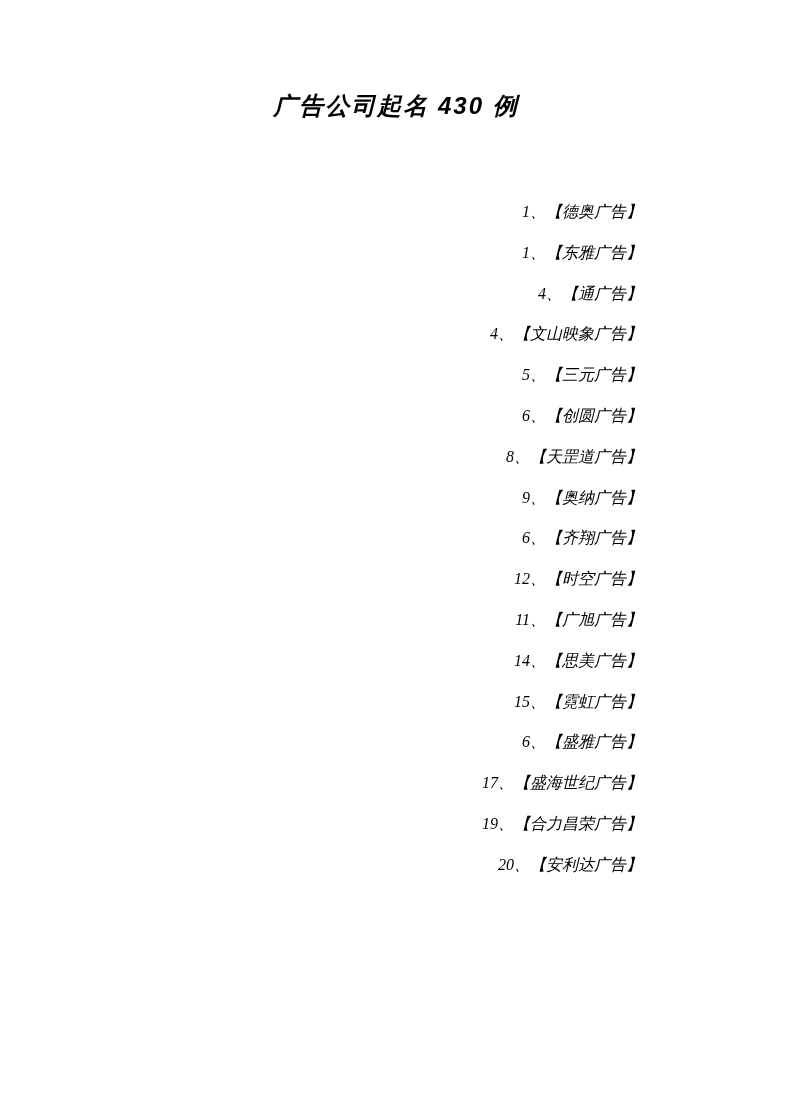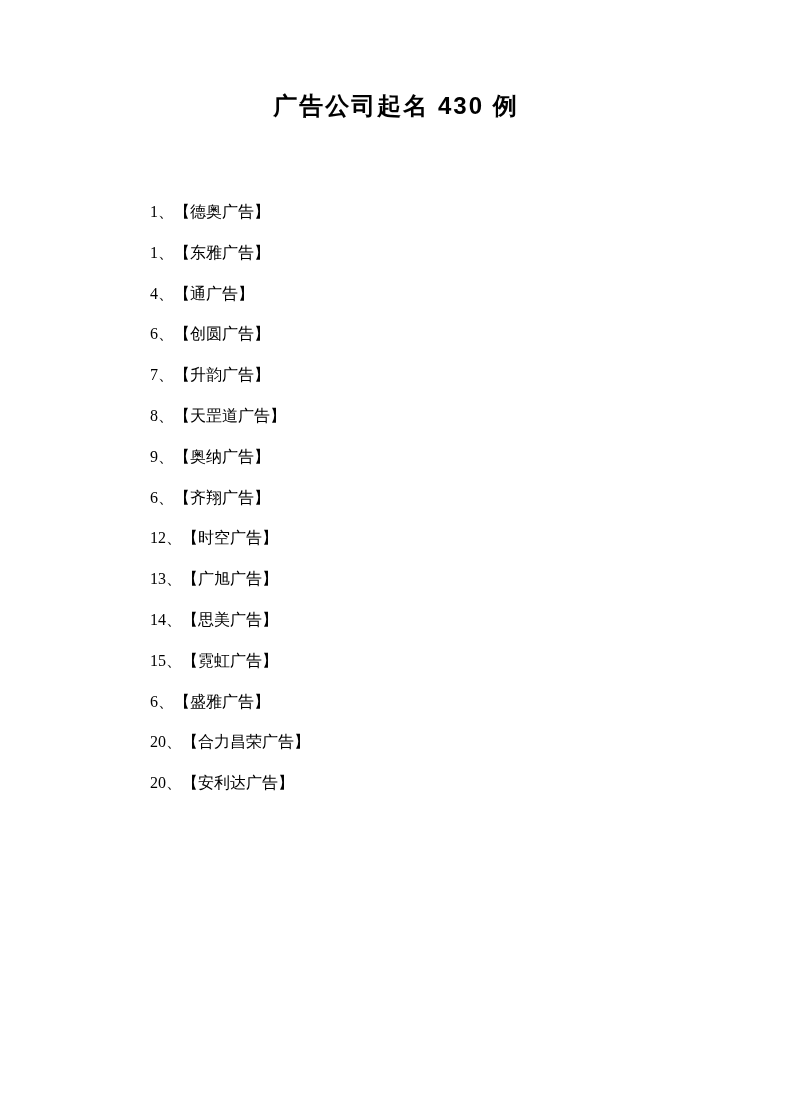--- a/index.html
+++ b/index.html
@@ -10,52 +10,56 @@
     body {
       width: 792px;
       height: 1120px;
       background: #ffffff;
       font-family: "SimSun", "宋体", serif;
       color: #000000;
       position: relative;
     }
     .page {
       padding: 90px 150px 0 150px;
+      font-style: italic;
     }
     .title {
       text-align: center;
       font-size: 24px;
       font-weight: bold;
       font-family: "SimHei", "黑体", sans-serif;
       letter-spacing: 2px;
       margin-bottom: 70px;
     }
     .list {
       font-size: 16px;
       line-height: 2.55;
     }
     .list-item {
       white-space: nowrap;
+      text-align: right;
     }
   </style>
 </head>
 <body>
 
 <div class="page">
   <h1 class="title">广告公司起名 430 例</h1>
   <div class="list">
     <div class="list-item">1、【德奥广告】</div>
     <div class="list-item">1、【东雅广告】</div>
     <div class="list-item">4、【通广告】</div>
+    <div class="list-item">4、【文山映象广告】</div>
+    <div class="list-item">5、【三元广告】</div>
     <div class="list-item">6、【创圆广告】</div>
-    <div class="list-item">7、【升韵广告】</div>
     <div class="list-item">8、【天罡道广告】</div>
     <div class="list-item">9、【奥纳广告】</div>
     <div class="list-item">6、【齐翔广告】</div>
     <div class="list-item">12、【时空广告】</div>
-    <div class="list-item">13、【广旭广告】</div>
+    <div class="list-item">11、【广旭广告】</div>
     <div class="list-item">14、【思美广告】</div>
     <div class="list-item">15、【霓虹广告】</div>
     <div class="list-item">6、【盛雅广告】</div>
-    <div class="list-item">20、【合力昌荣广告】</div>
+    <div class="list-item">17、【盛海世纪广告】</div>
+    <div class="list-item">19、【合力昌荣广告】</div>
     <div class="list-item">20、【安利达广告】</div>
   </div>
 </div>
 
 </body></html>

